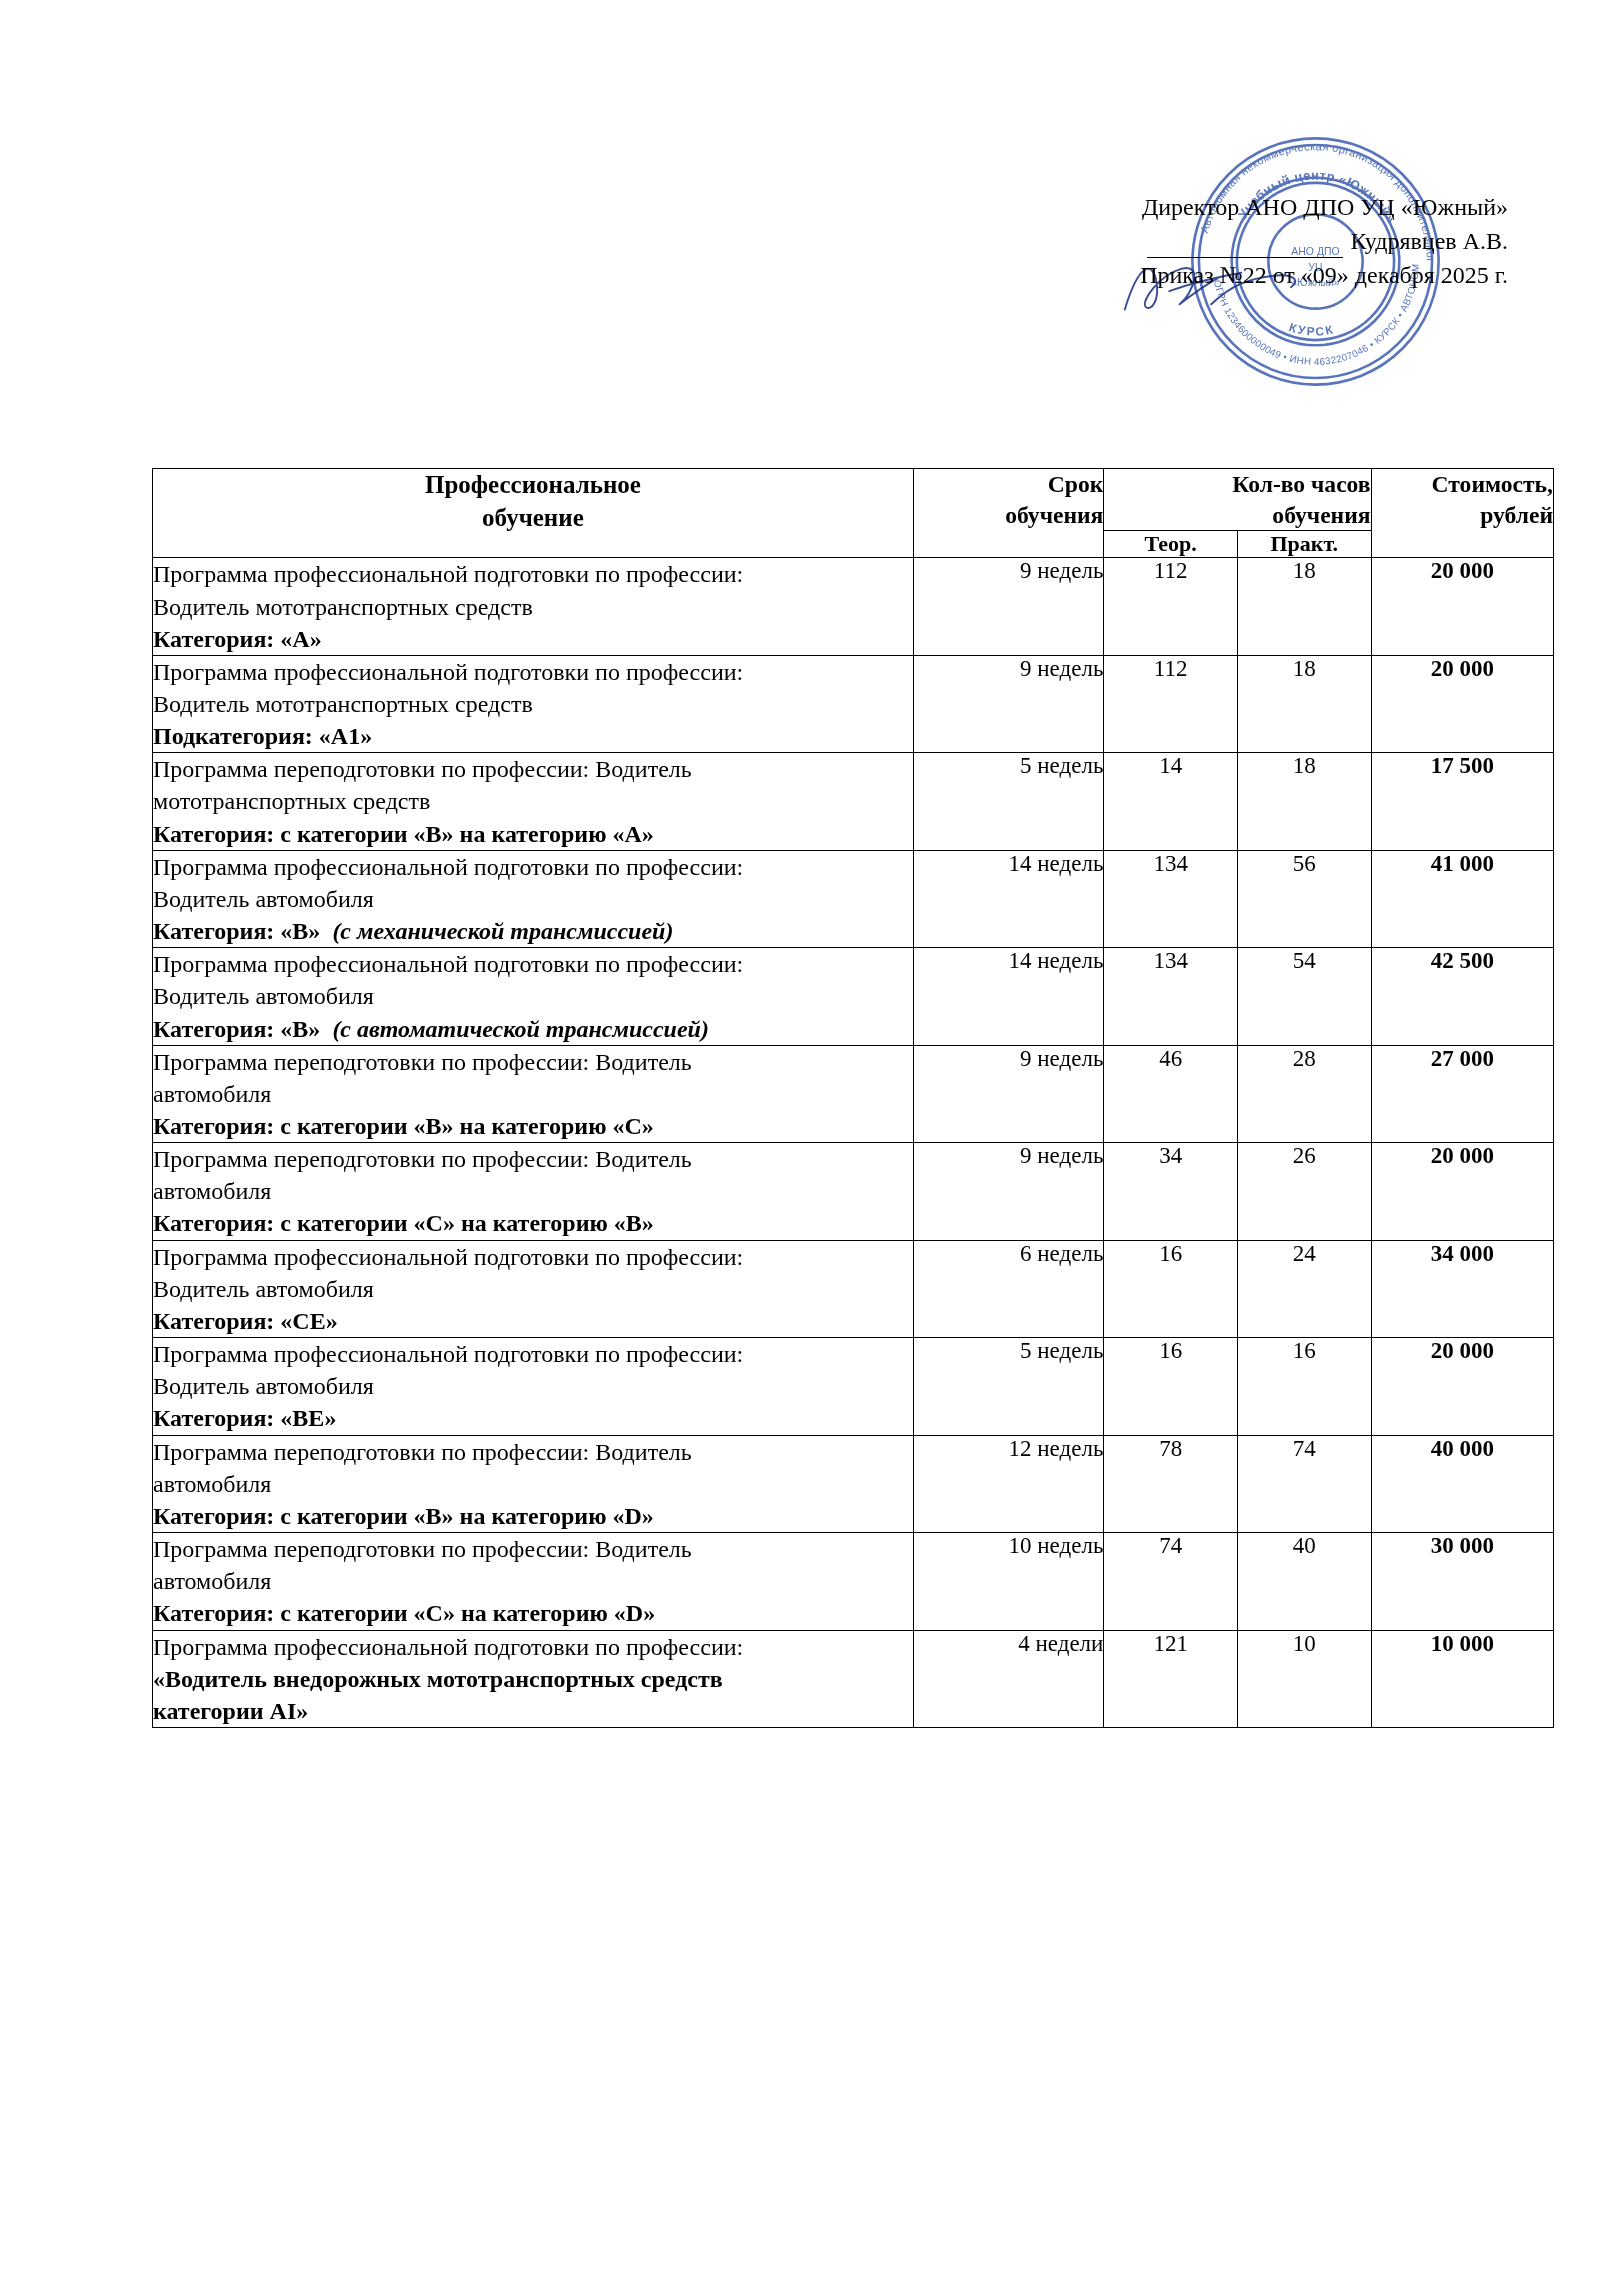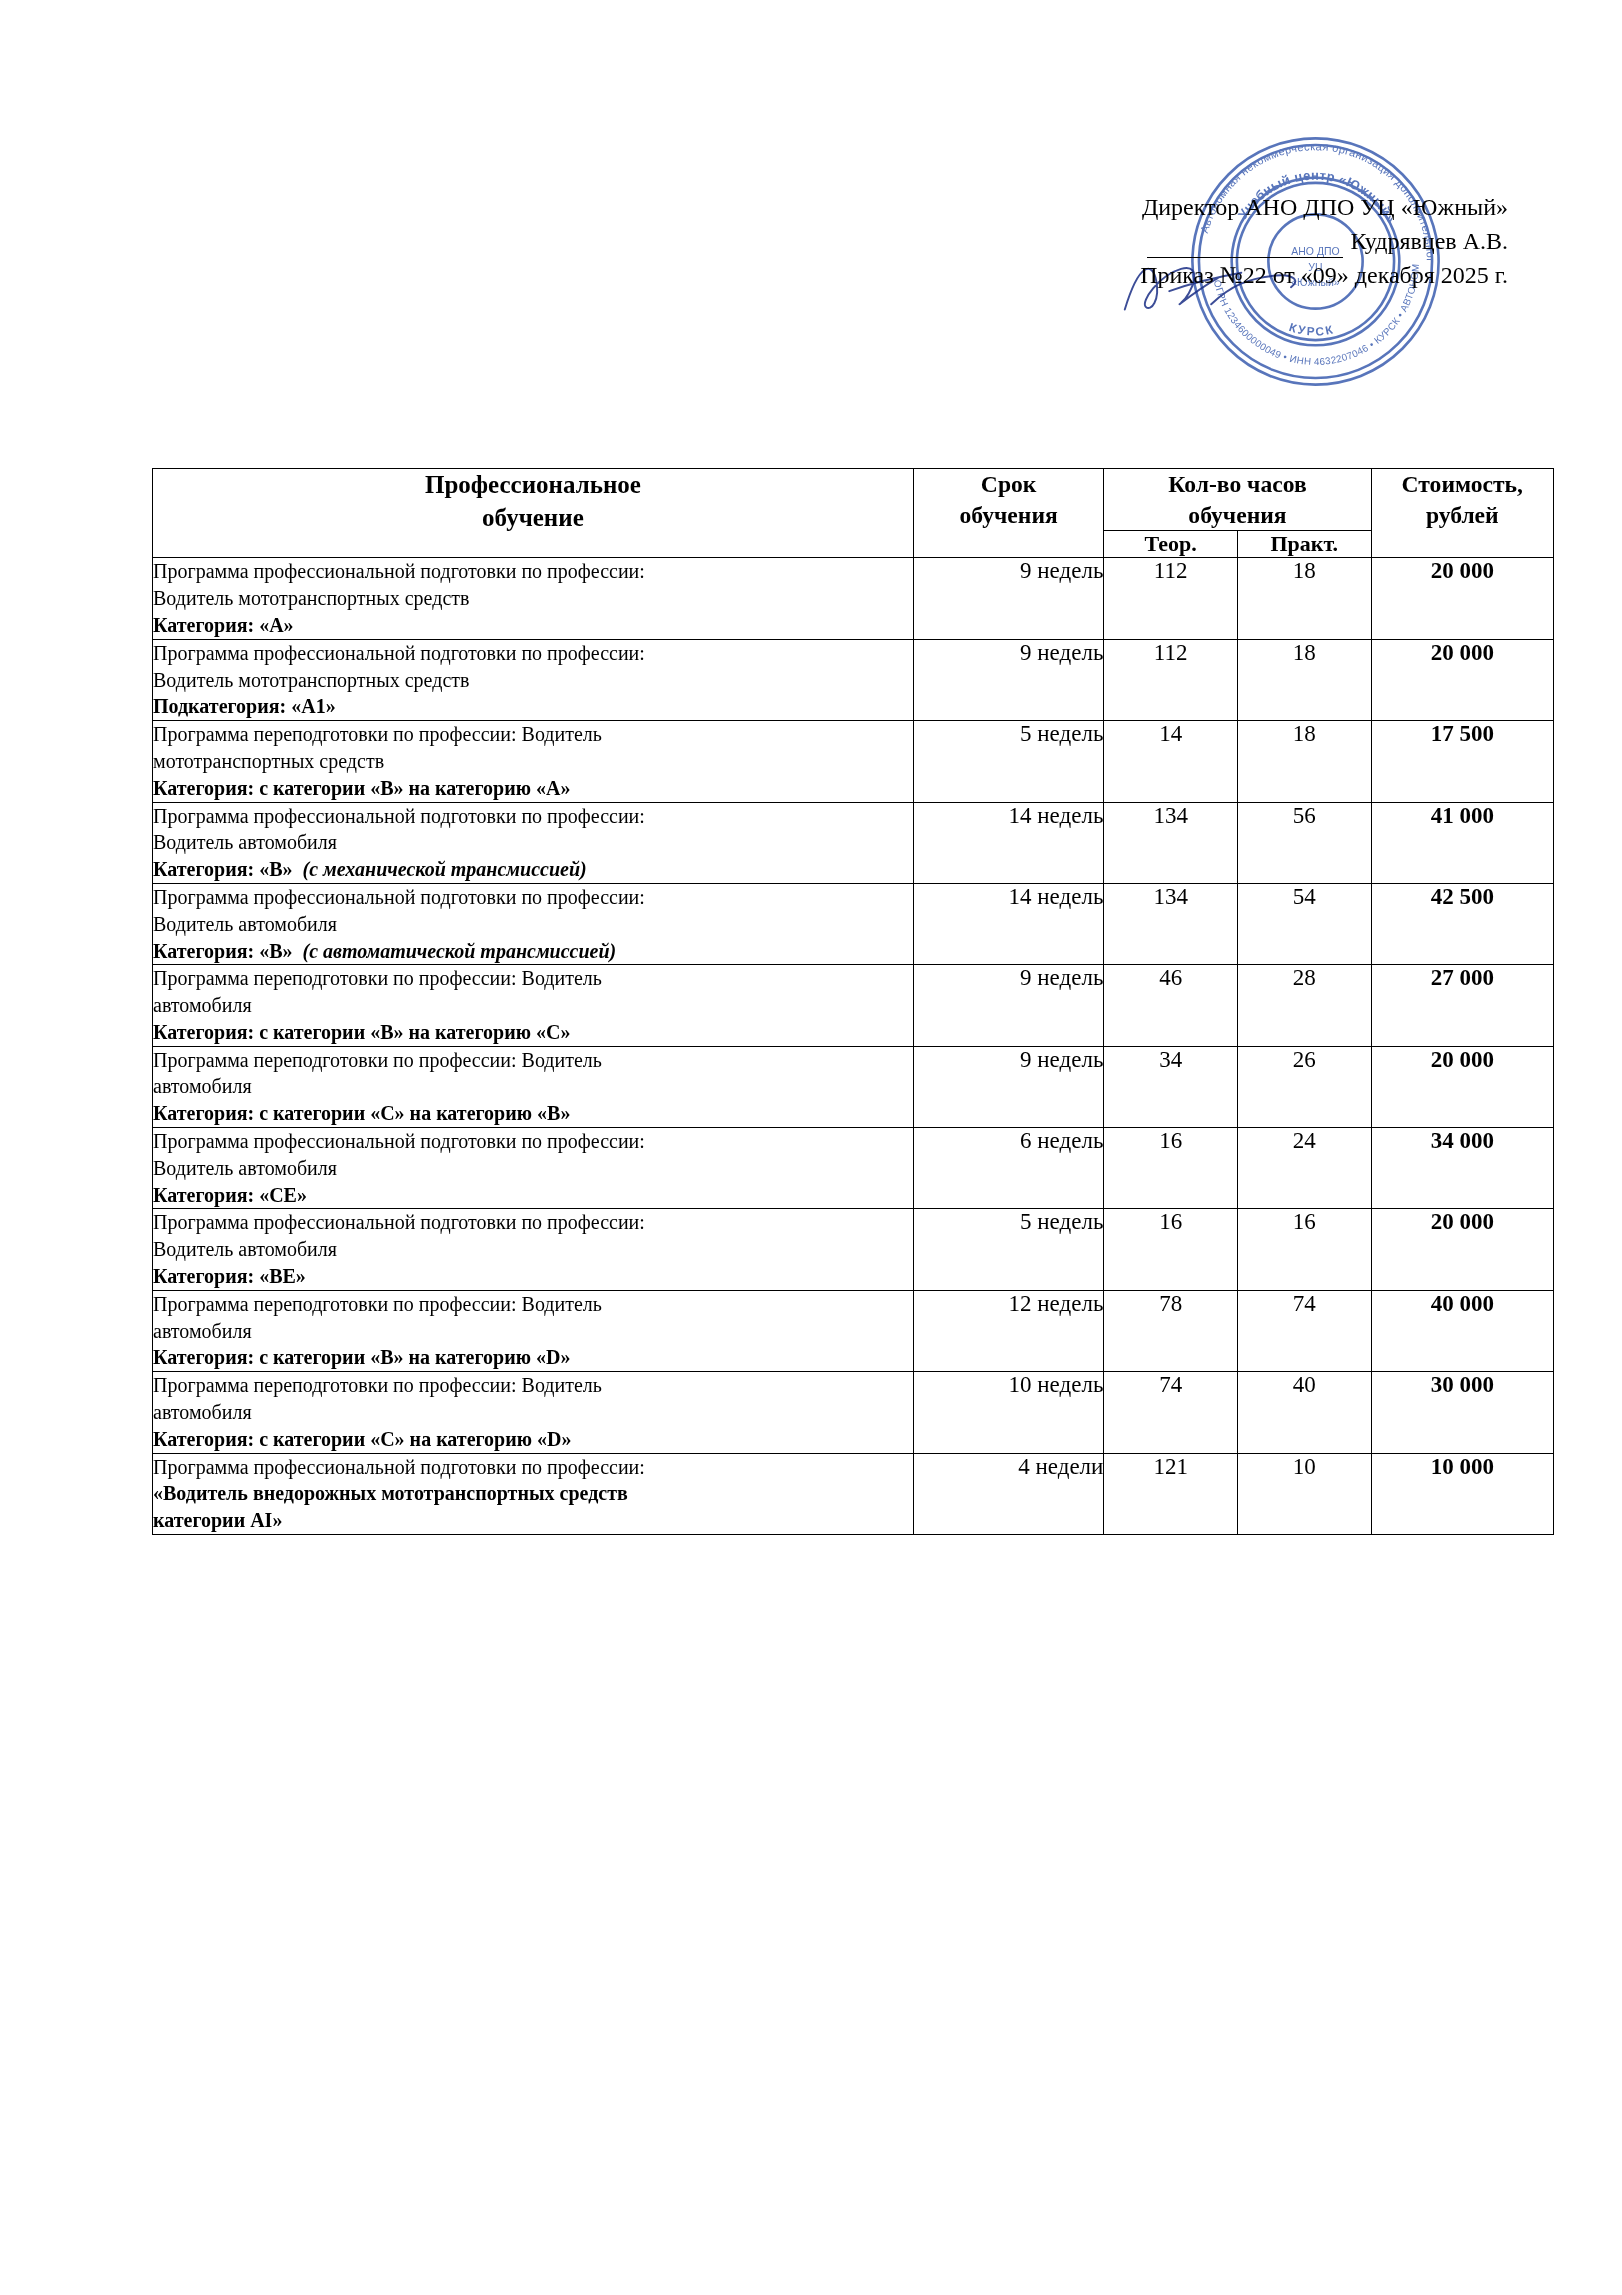--- a/index.html
+++ b/index.html
@@ -104,41 +104,41 @@
     padding: 0;
   }
   th.h-name {
     text-align: center;
     font-size: 25px;
     font-weight: bold;
     line-height: 1.3;
     padding: 11.8px 6.5px 11.8px 6.5px;
   }
   th.h-term, th.h-hours, th.h-cost {
-    text-align: center;
+    text-align: right;
     font-size: 23.6px;
     font-weight: bold;
     line-height: 1.3;
     padding: 11.8px 5.2px;
   }
   th.h-sub {
     text-align: center;
     font-size: 22px;
     font-weight: bold;
     padding: 7.9px 3.9px;
   }
   
   col.c-name   { width: 655px; }
   col.c-term   { width: 164px; }
   col.c-teor   { width: 115px; }
   col.c-prakt  { width: 115px; }
   col.c-cost   { width: 157px; }
 
   td.c-desc {
-    font-size: 20px;
+    font-size: 24px;
     line-height: 1.34;
     padding: 9.2px 9.2px 11.8px 10.5px;
   }
   td.c-desc .ln { display: block; }
   td.c-desc .bold { font-weight: bold; }
   td.c-desc .bolditalic { font-weight: bold; font-style: italic; }
 
   td.c-term {
     font-size: 23px;
     padding: 9.2px 7.9px;

